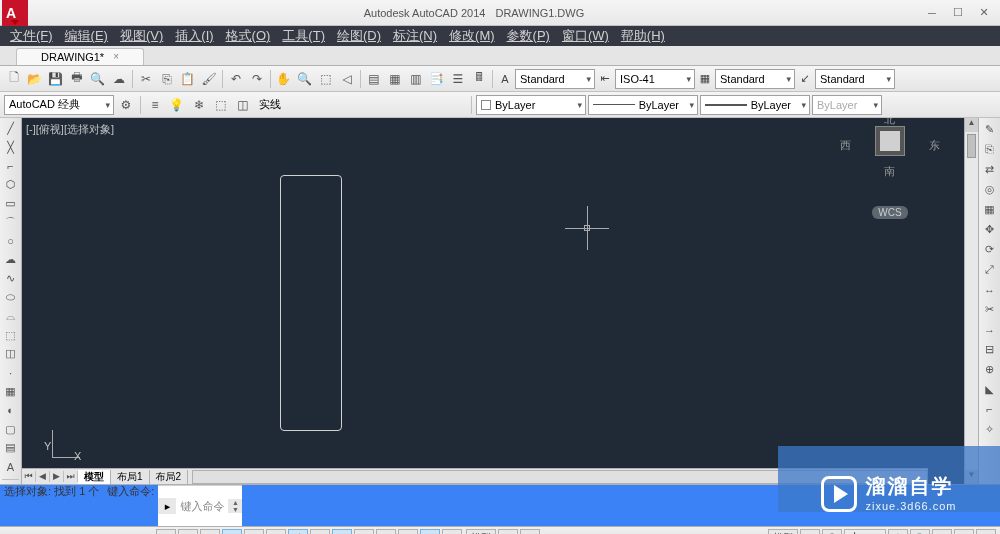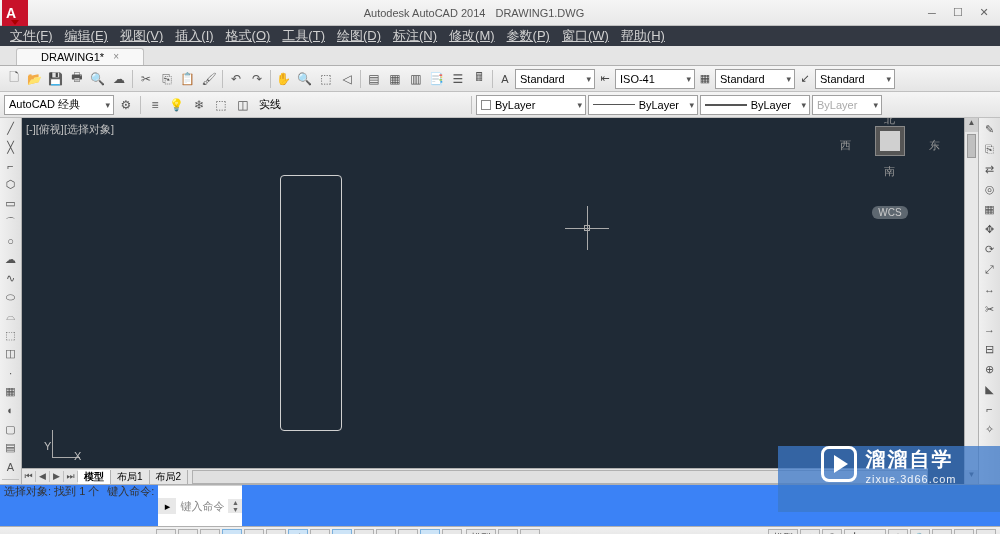--- a/index.html
+++ b/index.html
@@ -70,21 +70,21 @@
     .command-input { flex: 1; padding: 1px 4px; color: #888; }
     .cmd-arrows { width: 14px; background: #e8e8e8; display: flex; flex-direction: column; }
     .cmd-arrows span { height: 7px; font-size: 7px; text-align: center; color: #666; }
     
     .statusbar { height: 22px; background: linear-gradient(#f0f0f0,#dcdcdc); border-top: 1px solid #b0b0b0; display: flex; align-items: center; padding: 0 4px; gap: 2px; font-size: 10px; color: #444; }
     .sb-coords { min-width: 150px; padding-right: 8px; }
     .sb-btn { width: 20px; height: 18px; border: 1px solid #b0b0b0; background: #e8e8e8; display: flex; align-items: center; justify-content: center; cursor: pointer; font-size: 10px; }
     .sb-btn.on { background: #cde4f7; border-color: #7ab0dd; }
     .sb-spacer { flex: 1; }
     
-    .watermark { position: absolute; right: 0; bottom: 22px; width: 222px; height: 66px; background: rgba(60,120,200,0.75); display: flex; align-items: flex-start; justify-content: center; gap: 8px; color: #fff; }
+    .watermark { position: absolute; right: 0; bottom: 22px; width: 222px; height: 66px; background: rgba(60,120,200,0.75); display: flex; align-items: flex-end; justify-content: center; gap: 8px; color: #fff; }
     .wm-play { width: 36px; height: 36px; border: 3px solid #fff; border-radius: 8px; display: flex; align-items: center; justify-content: center; }
     .wm-play::after { content: ''; border-left: 14px solid #fff; border-top: 9px solid transparent; border-bottom: 9px solid transparent; margin-left: 3px; }
     .wm-text { display: flex; flex-direction: column; }
     .wm-text .big { font-size: 20px; font-weight: bold; letter-spacing: 2px; }
     .wm-text .small { font-size: 11px; letter-spacing: 1px; opacity: 0.9; }
     
     .line-sample { width: 50px; height: 1px; background: #555; display: inline-block; vertical-align: middle; margin-right: 4px; }
     .line-sample.thick { height: 2px; }
   </style>
 </head>

